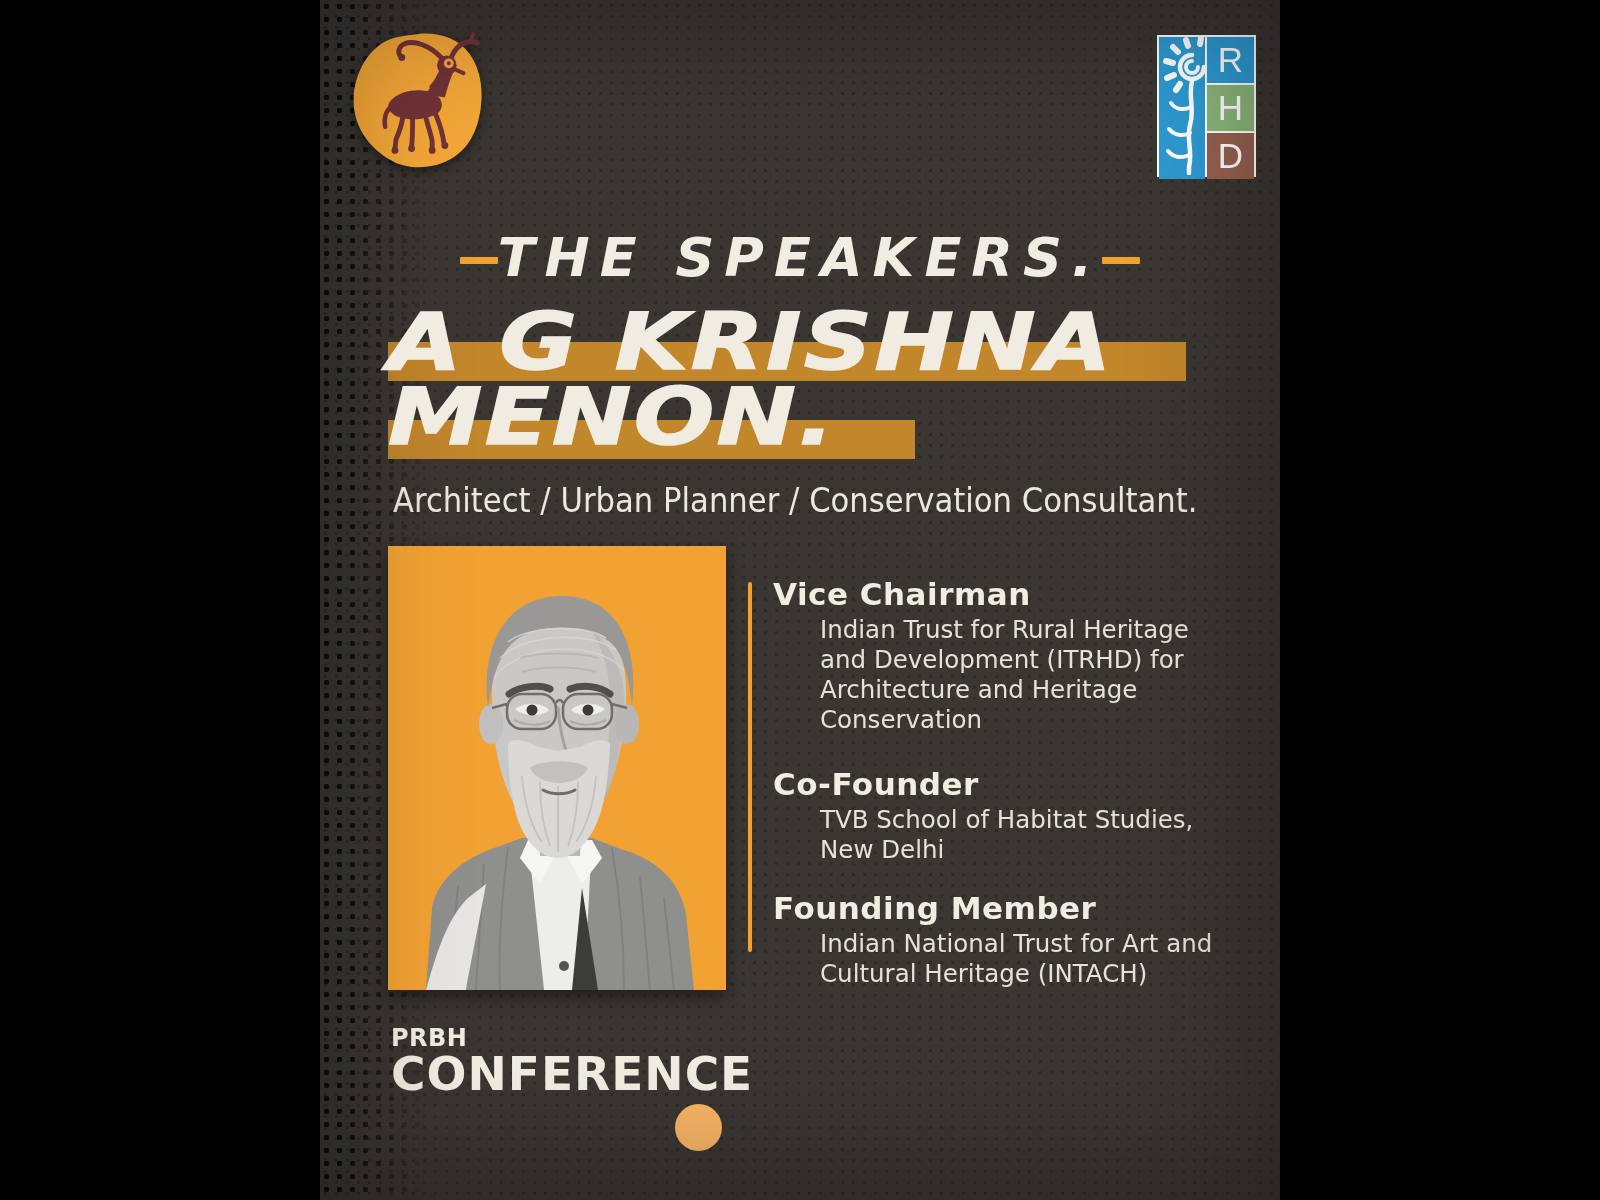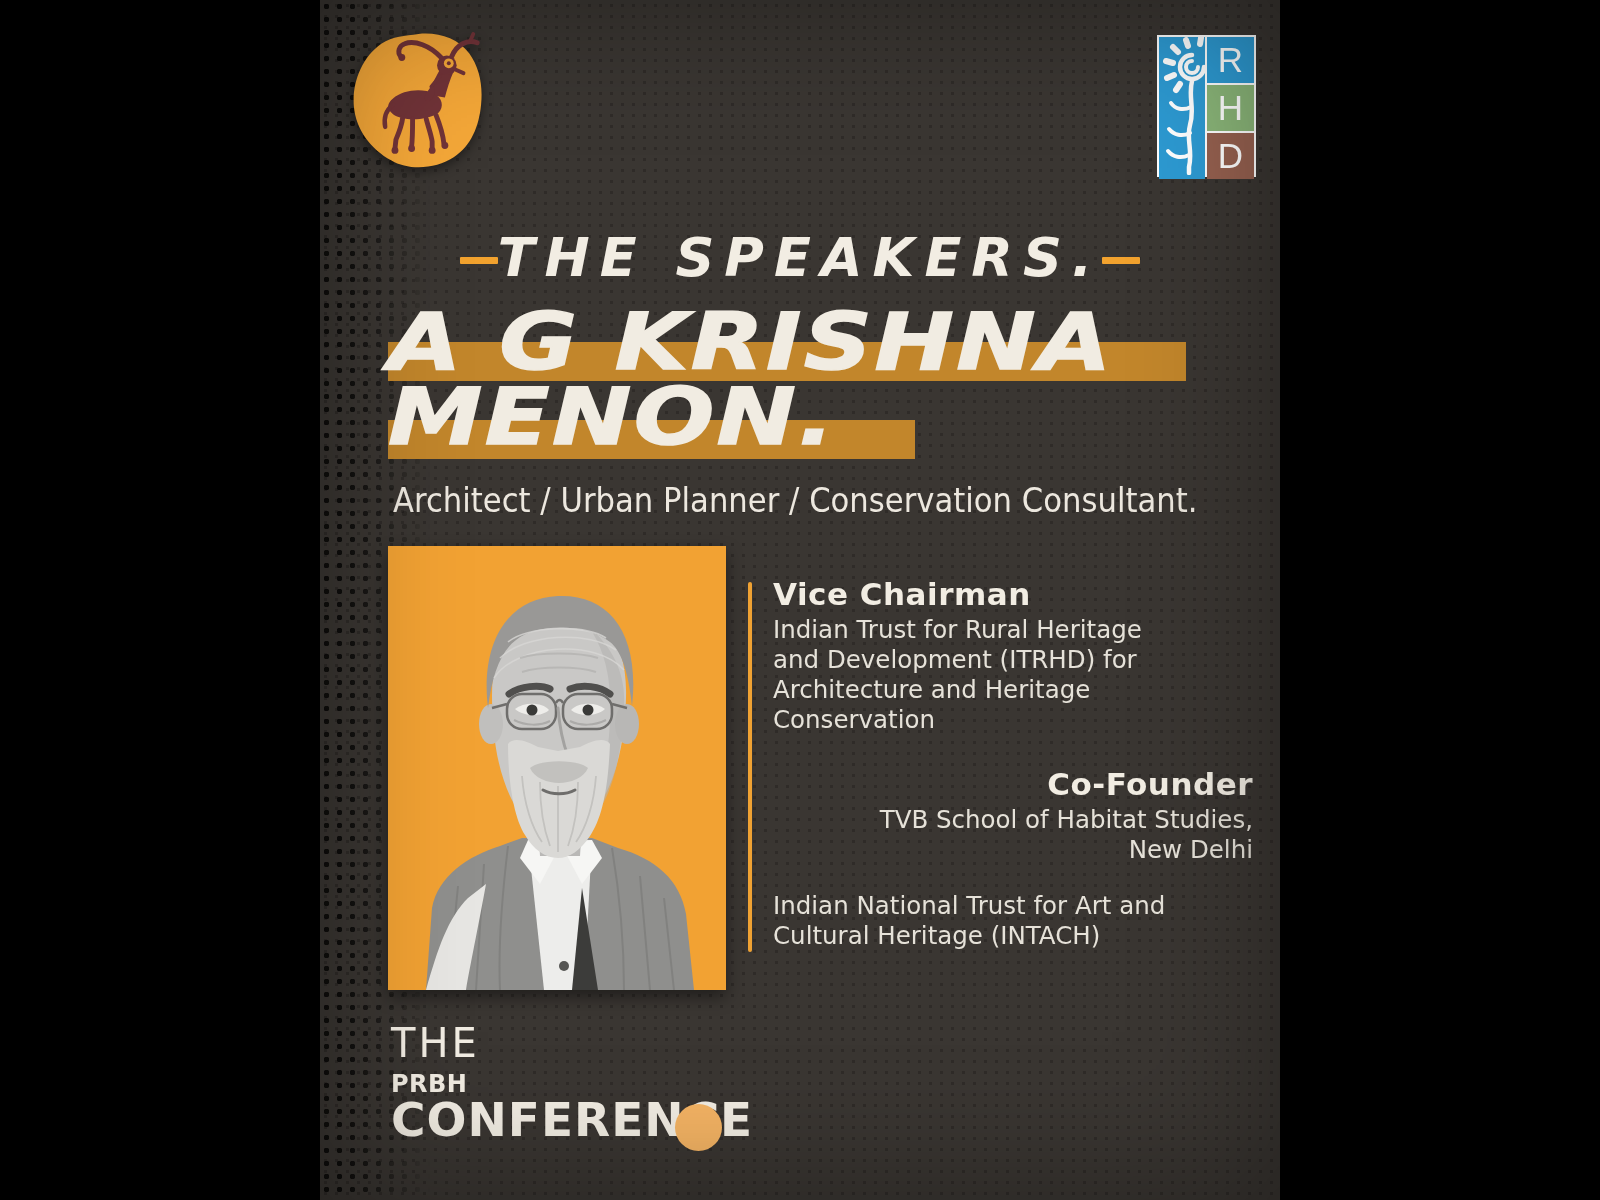--- a/index.html
+++ b/index.html
@@ -56,23 +56,23 @@
   .subtitle{
     position:absolute;left:73px;top:483px;color:#EDE8DF;font-size:33px;line-height:36px;
     font-weight:400;white-space:nowrap;transform:scaleX(.93);transform-origin:left;letter-spacing:0;
   }
 
   
   .photo{position:absolute;left:68px;top:546px;width:338px;height:444px;box-shadow:0 7px 16px rgba(0,0,0,.45);}
   .vline{position:absolute;left:428px;top:582px;width:4px;height:370px;background:#F0A233;border-radius:2px;}
   .roles{position:absolute;left:453px;top:577px;width:480px;}
   .role{margin:0 0 32px 0;}
-  .role:nth-child(2){margin-bottom:26px;text-align:right;}
+  .role:nth-child(2){margin-bottom:26px;}
   .role-title{color:#F2EDE3;font-size:31px;line-height:34px;font-weight:bold;letter-spacing:.5px;}
-  .role-org{color:#E6E2D9;font-size:24.5px;line-height:30px;margin-top:4px;white-space:pre-line;}
+  .role-org{color:#E6E2D9;font-size:24.5px;line-height:30px;margin-top:4px;white-space:pre-line;margin-left:47px;}
 
   
   .brand{position:absolute;left:71px;top:1020px;color:#F2EDE3;}
   .brand-the{font-size:40px;line-height:46px;font-weight:400;letter-spacing:3px;}
   .brand-prbh{font-size:24px;line-height:36px;font-weight:bold;letter-spacing:.5px;}
   .brand-conf{font-size:47px;line-height:36px;font-weight:bold;letter-spacing:1px;}
   .brand-dot{position:absolute;left:284px;top:84px;width:47px;height:47px;border-radius:50%;background:#F5B464;}
 
   .blackbar{position:absolute;top:0;height:1200px;background:#000;}
   .blackbar.left{left:0;width:320px;}
@@ -250,26 +250,26 @@
       <div class="role-org">Indian Trust for Rural Heritage
 and Development (ITRHD) for
 Architecture and Heritage Conservation</div>
     </div>
     <div class="role">
       <div class="role-title">Co-Founder</div>
       <div class="role-org">TVB School of Habitat Studies,
 New Delhi</div>
     </div>
     <div class="role">
+      <div class="role-title">Founding Member</div>
       <div class="role-org">Indian National Trust for Art and
 Cultural Heritage (INTACH)</div>
     </div>
   </div>
 
   <div class="brand">
-    <div class="brand-the">THE</div>
     <div class="brand-prbh">PRBH</div>
     <div class="brand-conf">CONFERENCE</div>
     <span class="brand-dot"></span>
   </div>
 
   <div class="vignette"></div>
 </div>
 
 </body></html>

